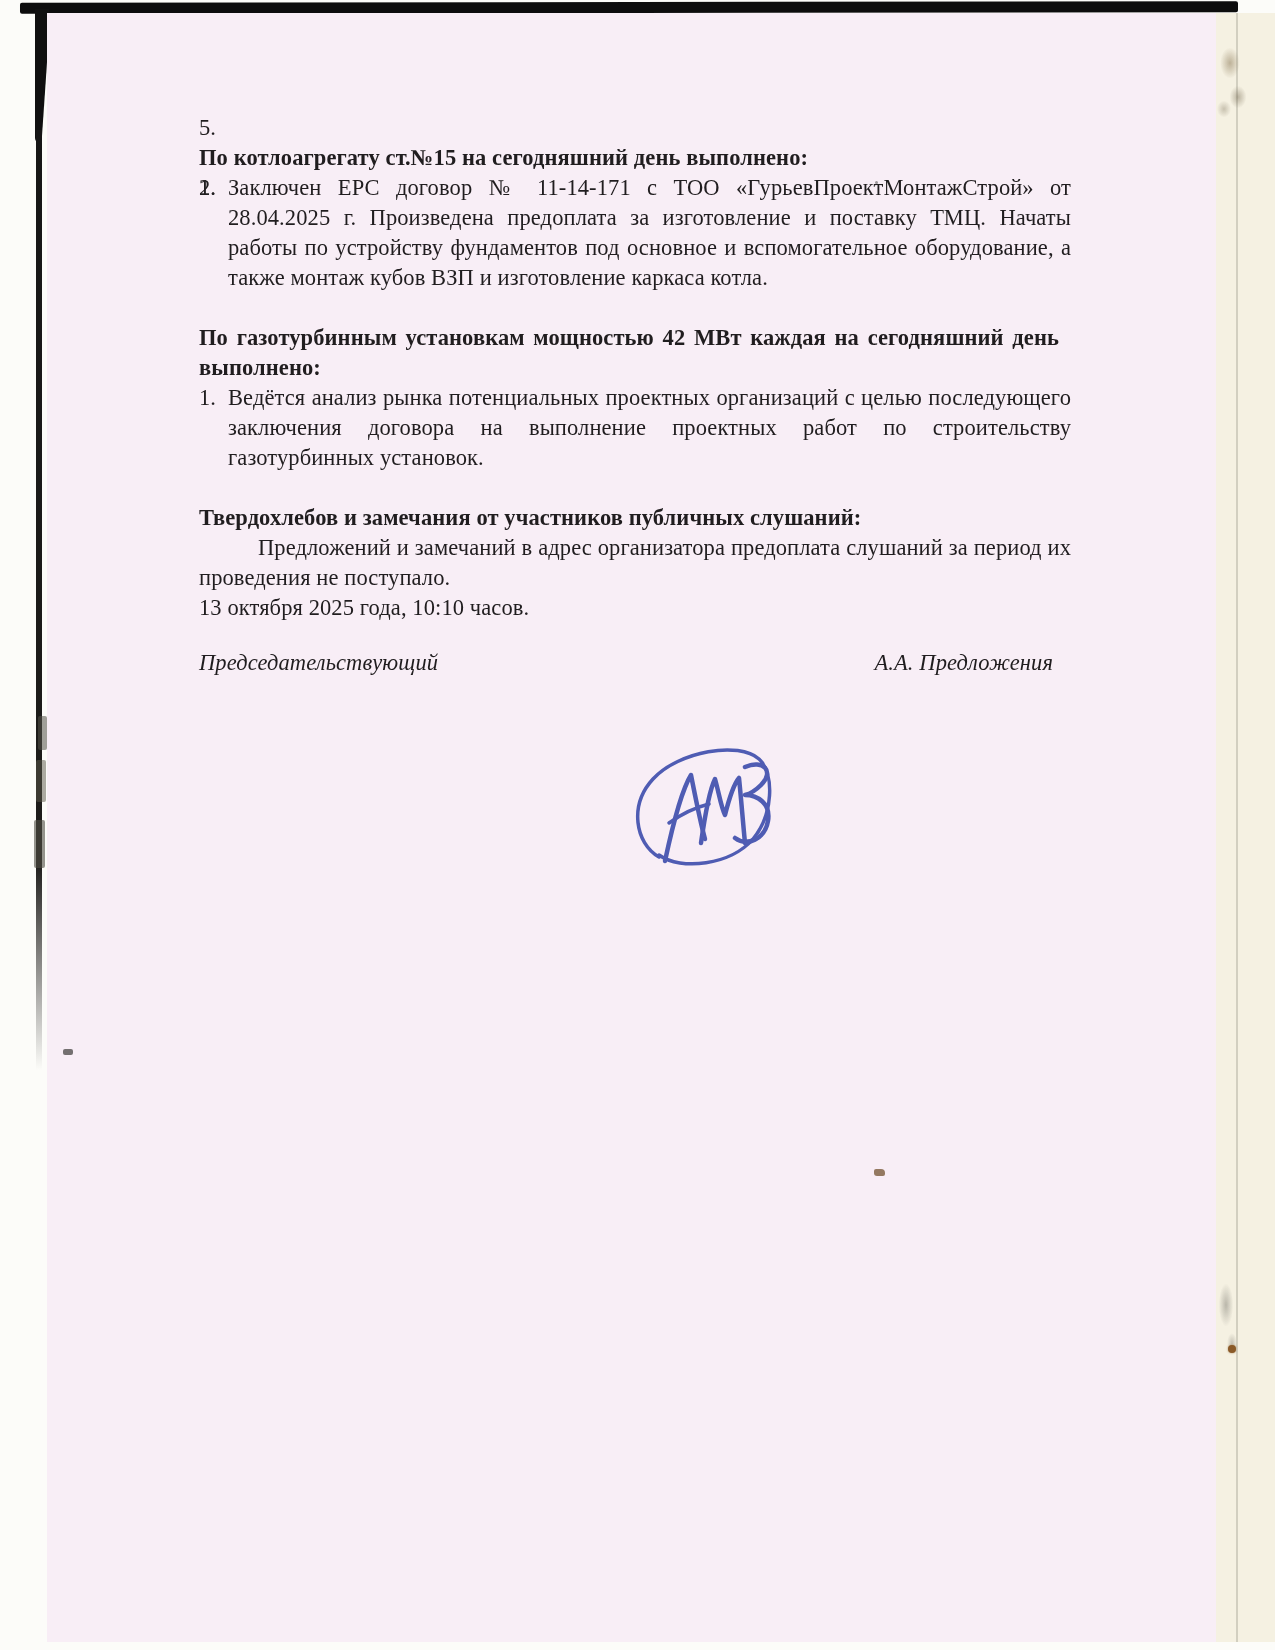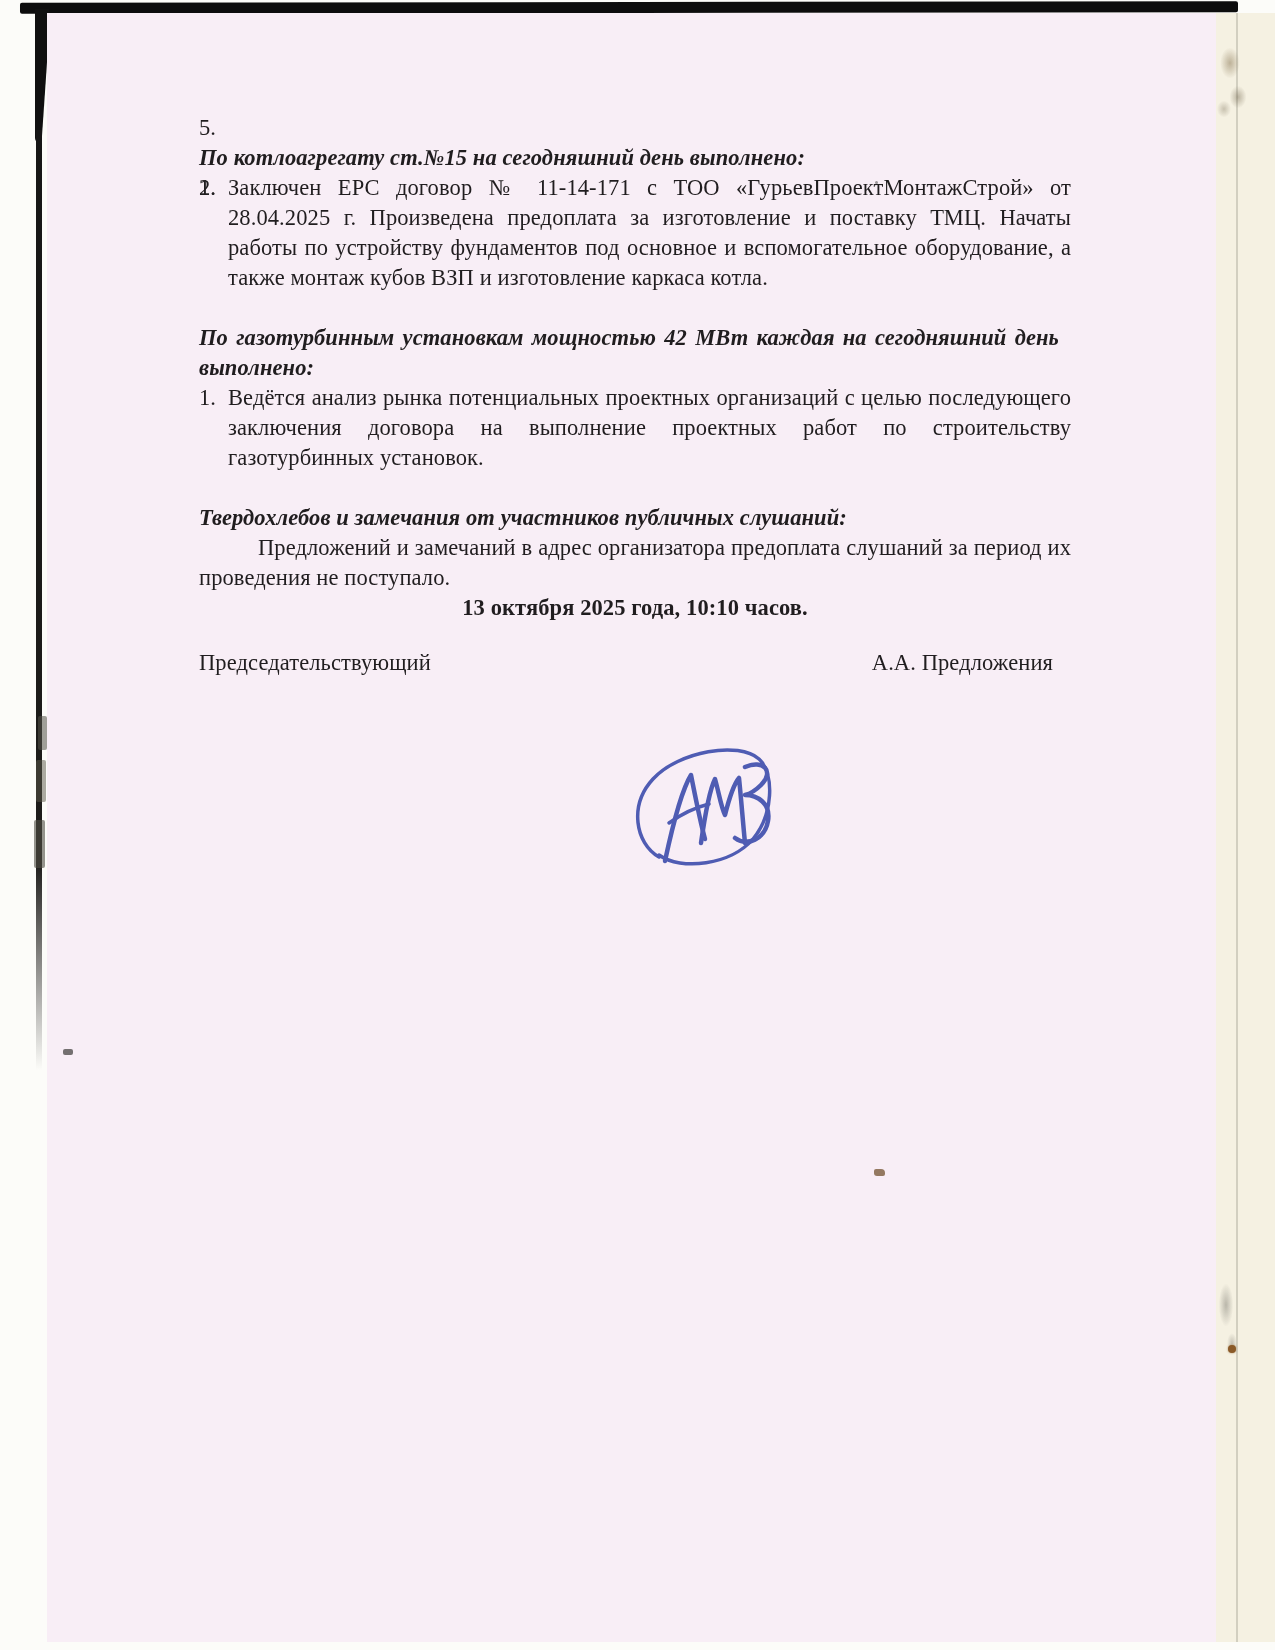--- a/index.html
+++ b/index.html
@@ -71,27 +71,27 @@
   .speck.s3{left:828px;top:168px;width:3px;height:3px;background:rgba(90,88,88,.6);}
 
   
   .content{
     position:absolute;left:152px;top:100px;width:872px;
     font-size:22.5px;line-height:30px;color:#201d1f;
     letter-spacing:.1px;
   }
   .li{position:relative;padding-left:29px;text-align:justify;}
   .li .marker{position:absolute;left:0;top:0;}
-  .heading{font-weight:bold;margin:30px 12px 0 0;text-align:justify;font-style:italic;}
+  .heading{font-weight:bold;margin:30px 12px 0 0;text-align:justify;}
   .heading.tight{margin-top:26px;}
   p{margin:0;}
   .indent-para{text-indent:59px;text-align:justify;}
-  .plain-line{text-align:center;font-weight:bold;}
+  .plain-line{text-align:left;}
   .sig-row{
-    margin-top:25px;display:flex;justify-content:space-between;align-items:baseline;
+    margin-top:25px;display:flex;justify-content:space-between;align-items:baseline;font-style:italic;
   }
   .sig-row .name{padding-right:18px;}
 
   
   .signature{
     position:absolute;left:578px;top:730px;width:168px;height:130px;
     opacity:.92;
   }
 </style>
 </head>

